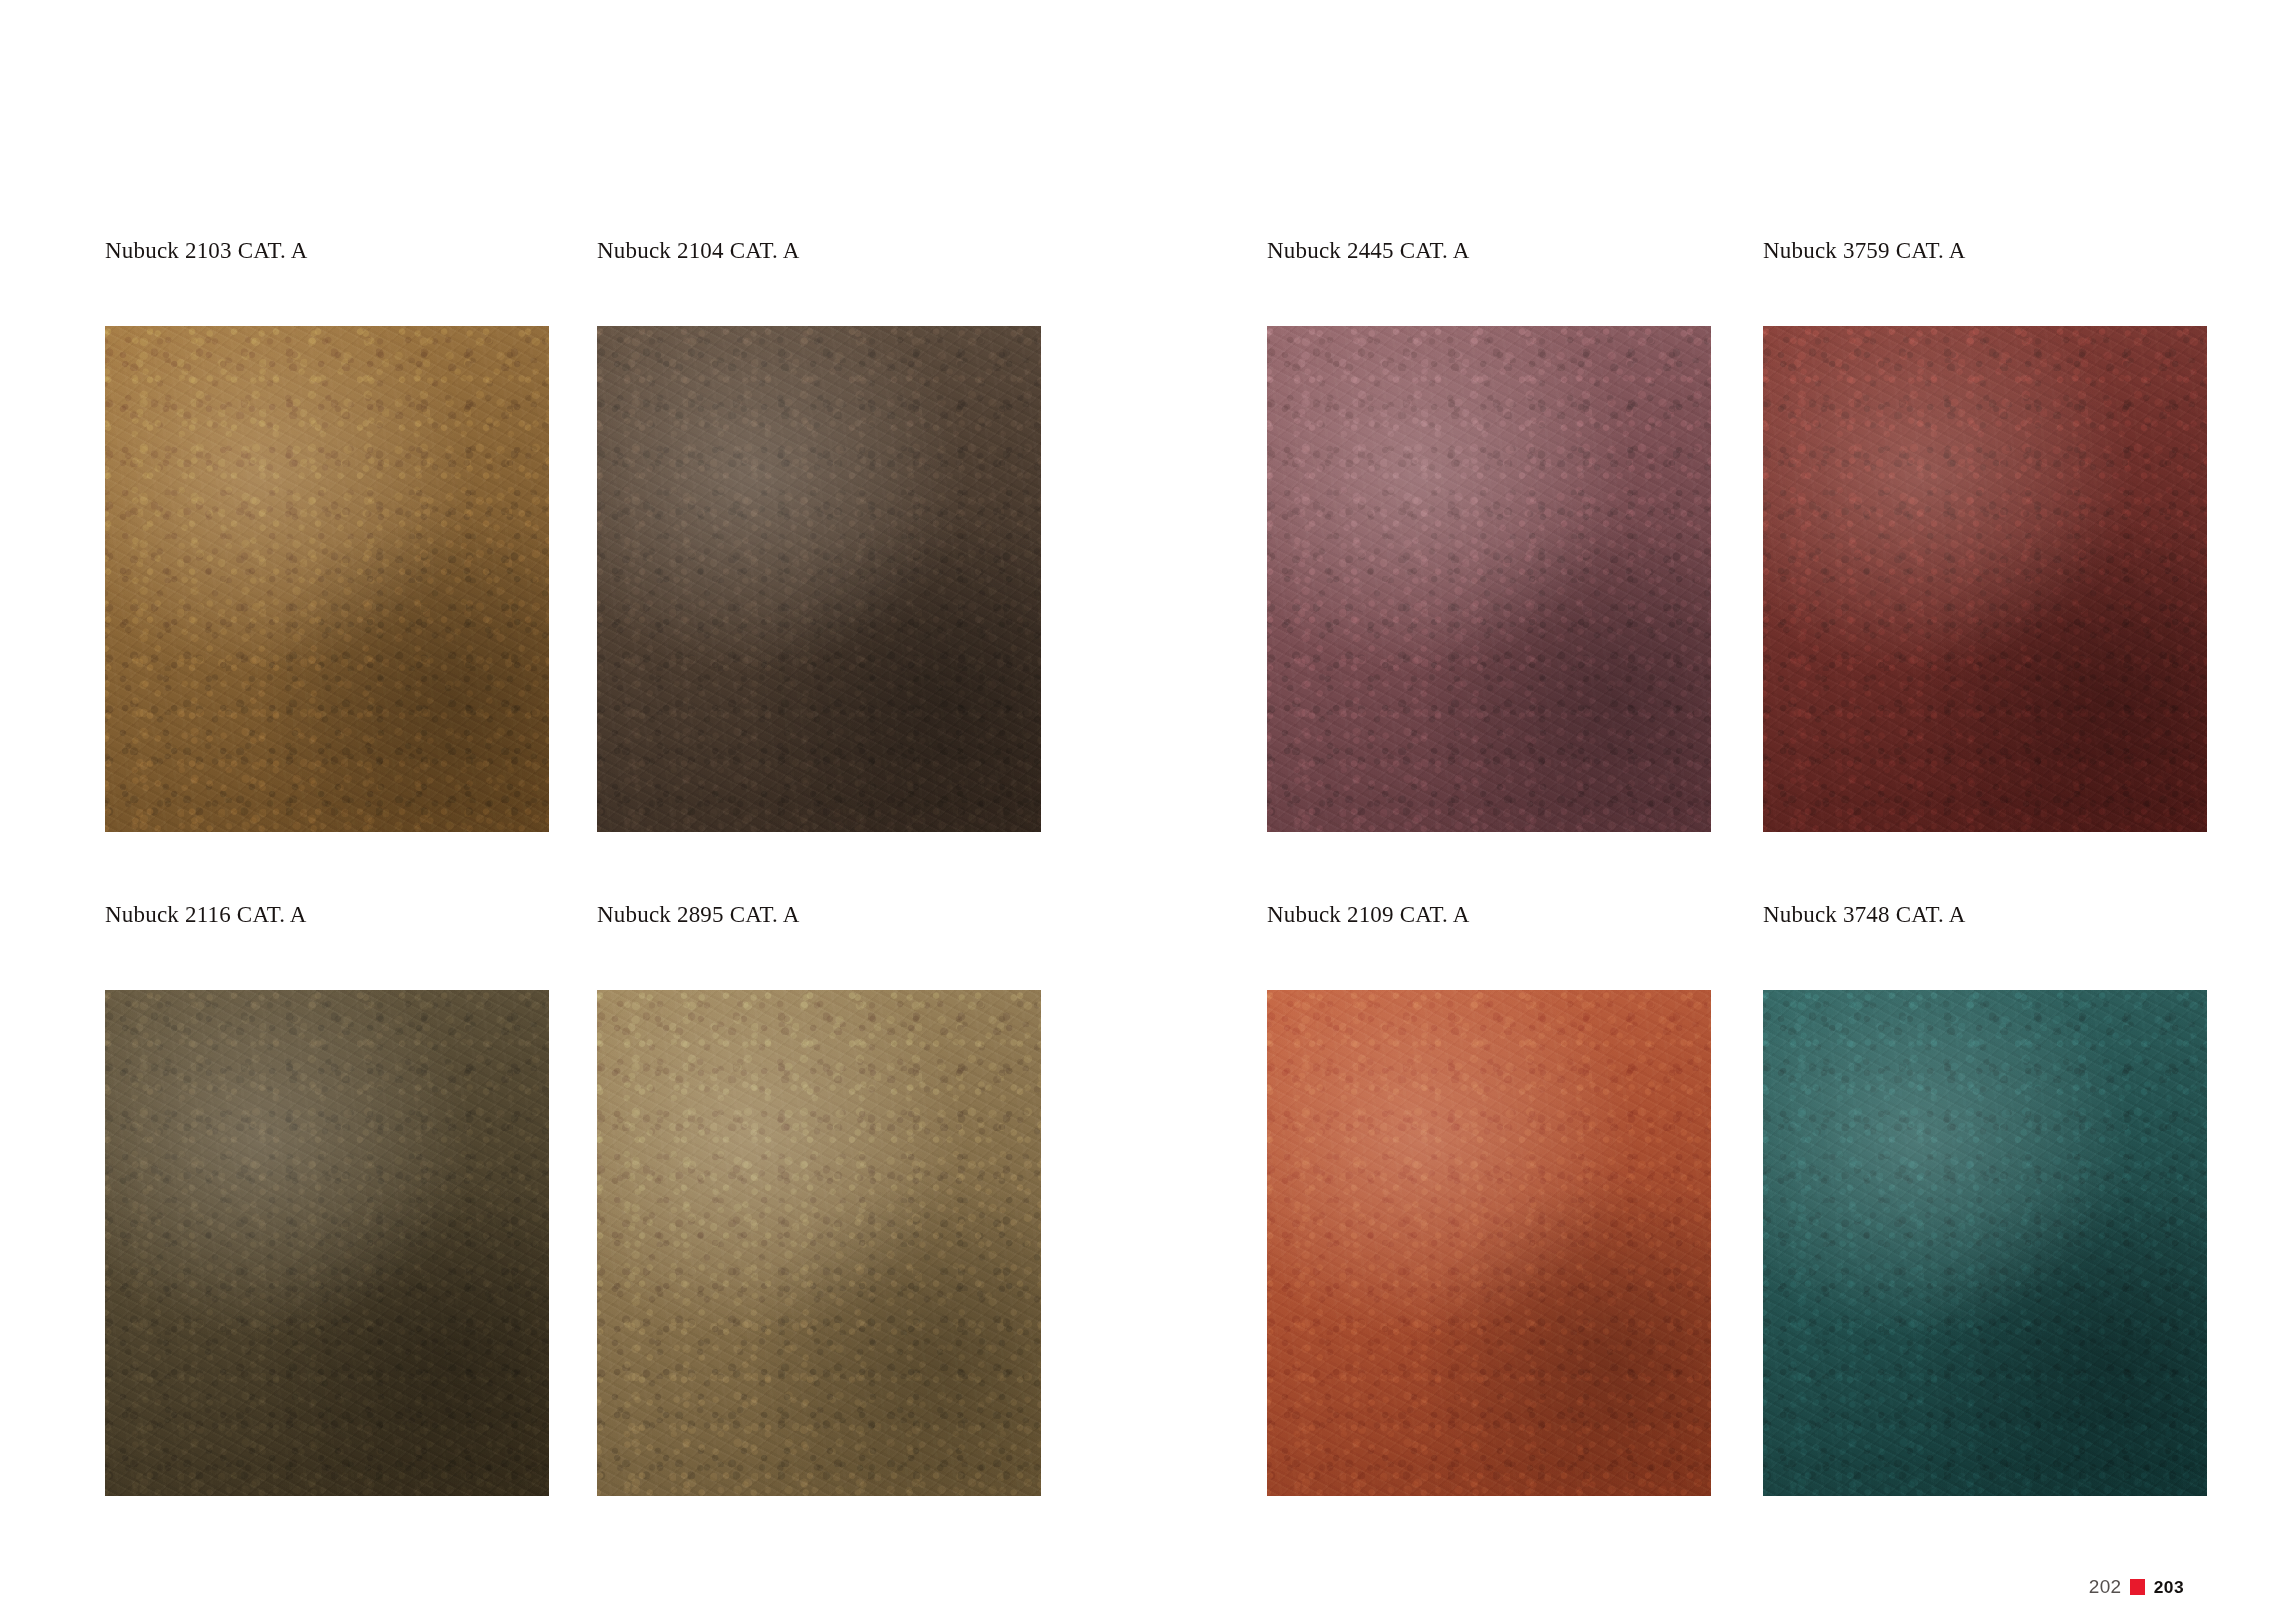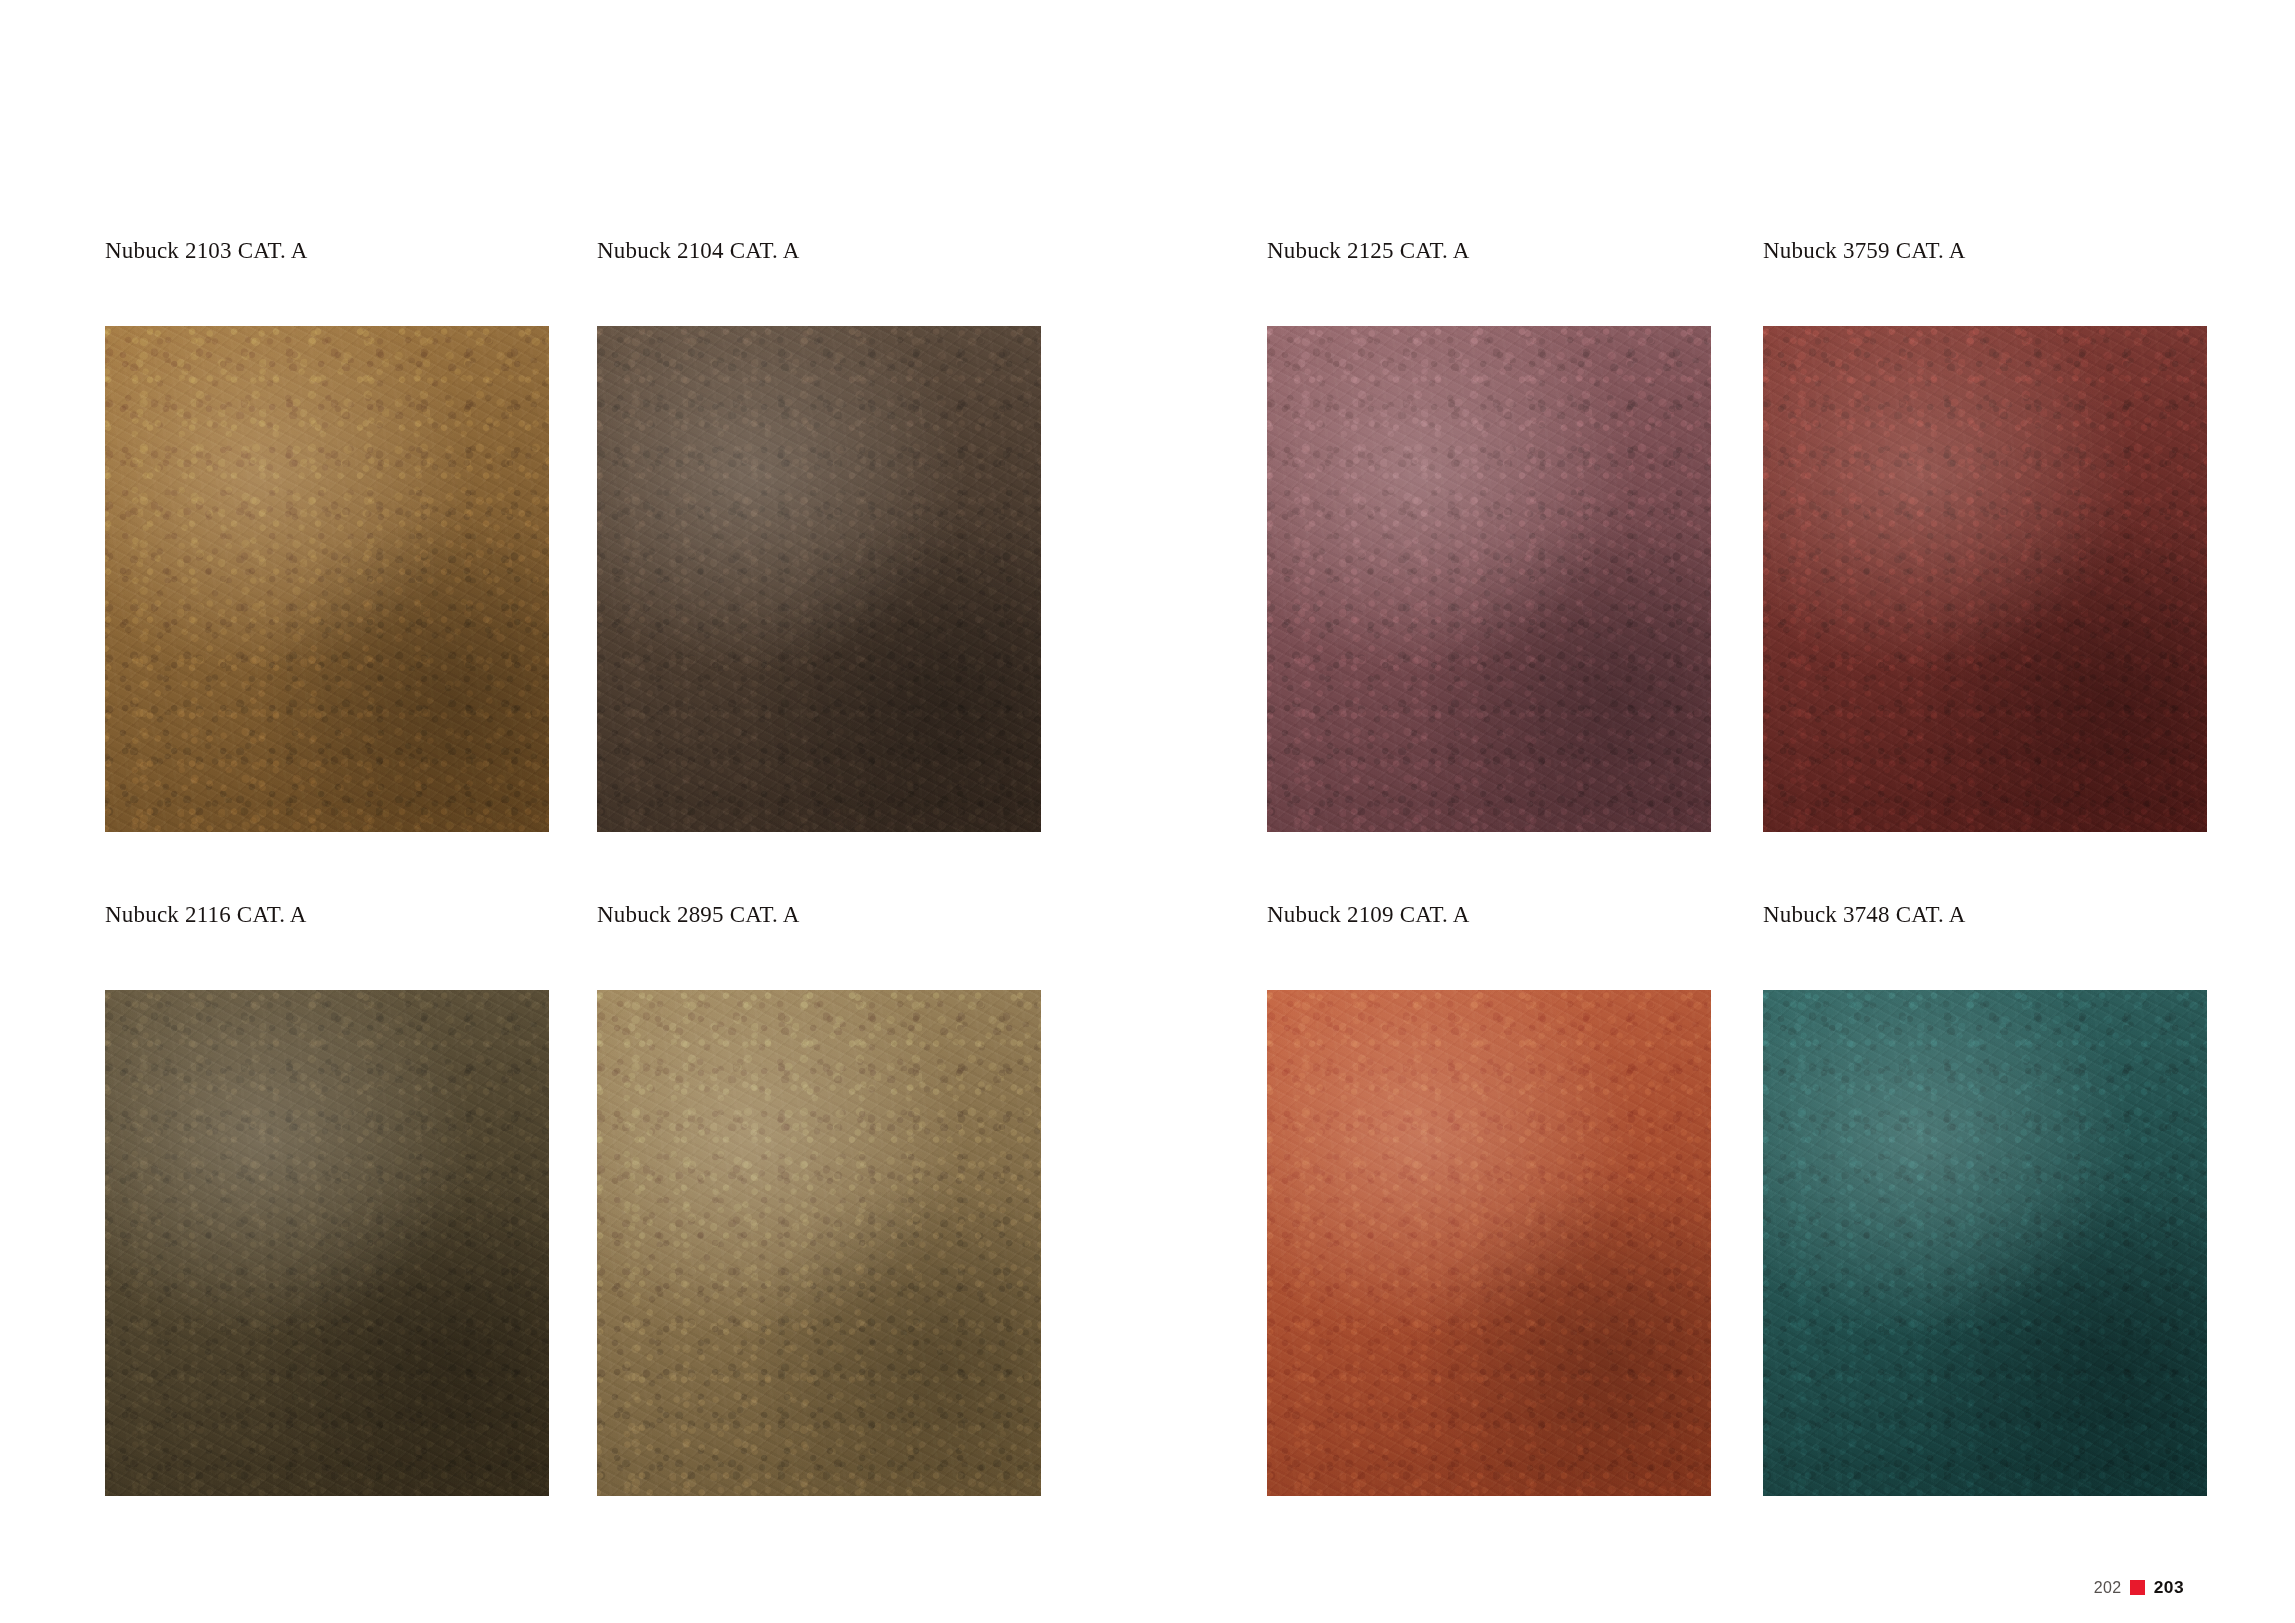--- a/index.html
+++ b/index.html
@@ -94,21 +94,21 @@
   .footer {
     position: absolute;
     right: 112px;
     bottom: 26px;
     display: flex;
     align-items: center;
     gap: 8.3px;
     font-family: "Liberation Sans", "DejaVu Sans", sans-serif;
   }
   .folio-left {
-    font-size: 16px;
+    font-size: 19px;
     color: #55504e;
     letter-spacing: 0.4px;
   }
   .folio-mark {
     width: 15.6px;
     height: 15.6px;
     background: #e8192c;
     display: block;
   }
   .folio-right {
@@ -134,21 +134,21 @@
       </div>
       <div class="swatch-cell" style="left: 597px; top: 237px;">
         <div class="swatch-label">Nubuck 2104 CAT. A</div>
         <div class="swatch-chip" style="top: 89px; background-color: rgb(75, 58, 44); background-image: radial-gradient(80% 70% at 30% 25%, rgb(93, 74, 57) 0%, rgba(0, 0, 0, 0) 62%), radial-gradient(75% 65% at 80% 80%, rgb(55, 42, 32) 0%, rgba(0, 0, 0, 0) 66%), linear-gradient(150deg, rgb(93, 74, 57) 0%, rgb(75, 58, 44) 45%, rgb(55, 42, 32) 100%);">
           <div class="grain"></div>
           <div class="grain2"></div>
           <div class="shade"></div>
         </div>
       </div>
       <div class="swatch-cell" style="left: 1267px; top: 237px;">
-        <div class="swatch-label">Nubuck 2125 CAT. A</div>
+        <div class="swatch-label">Nubuck 2445 CAT. A</div>
         <div class="swatch-chip" style="top: 89px; background-color: rgb(123, 74, 80); background-image: radial-gradient(80% 70% at 30% 25%, rgb(145, 96, 101) 0%, rgba(0, 0, 0, 0) 62%), radial-gradient(75% 65% at 80% 80%, rgb(97, 56, 62) 0%, rgba(0, 0, 0, 0) 66%), linear-gradient(150deg, rgb(145, 96, 101) 0%, rgb(123, 74, 80) 45%, rgb(97, 56, 62) 100%);">
           <div class="grain"></div>
           <div class="grain2"></div>
           <div class="shade"></div>
         </div>
       </div>
       <div class="swatch-cell" style="left: 1763px; top: 237px;">
         <div class="swatch-label">Nubuck 3759 CAT. A</div>
         <div class="swatch-chip" style="top: 89px; background-color: rgb(109, 40, 35); background-image: radial-gradient(80% 70% at 30% 25%, rgb(132, 55, 47) 0%, rgba(0, 0, 0, 0) 62%), radial-gradient(75% 65% at 80% 80%, rgb(85, 28, 25) 0%, rgba(0, 0, 0, 0) 66%), linear-gradient(150deg, rgb(132, 55, 47) 0%, rgb(109, 40, 35) 45%, rgb(85, 28, 25) 100%);">
           <div class="grain"></div>

